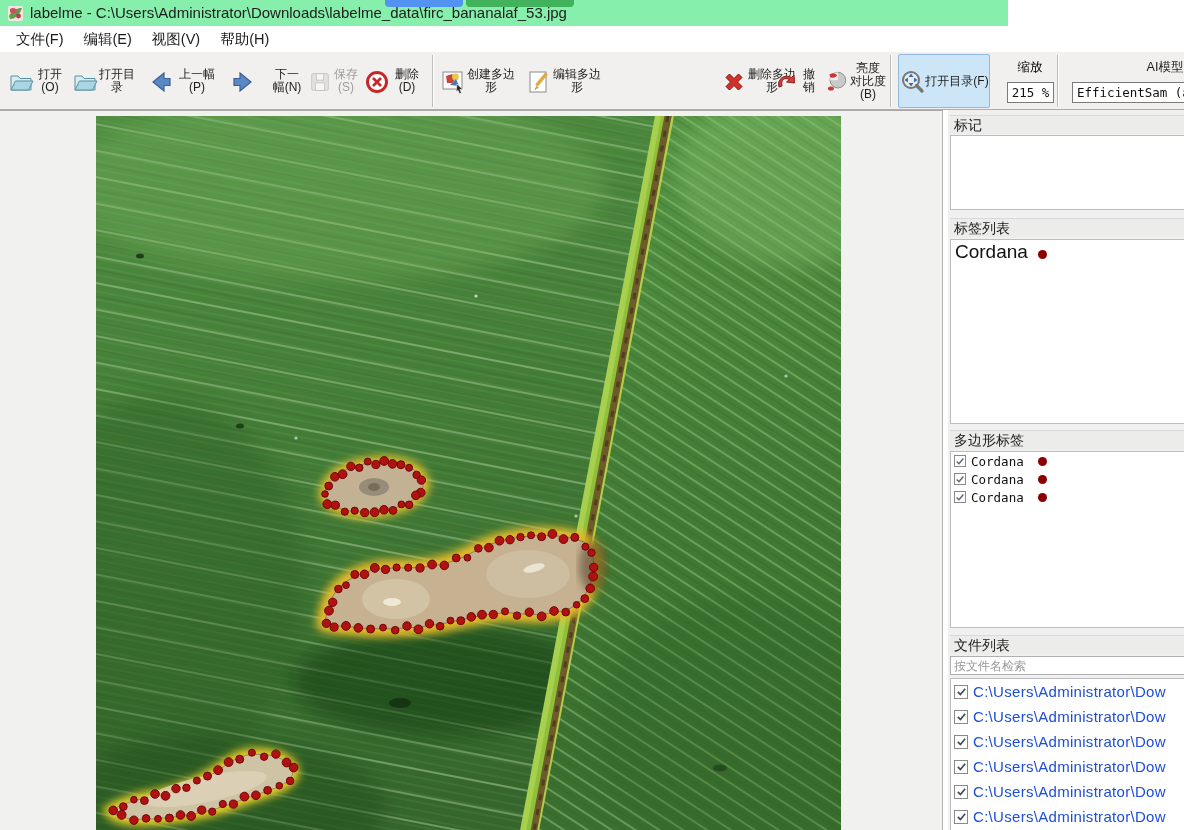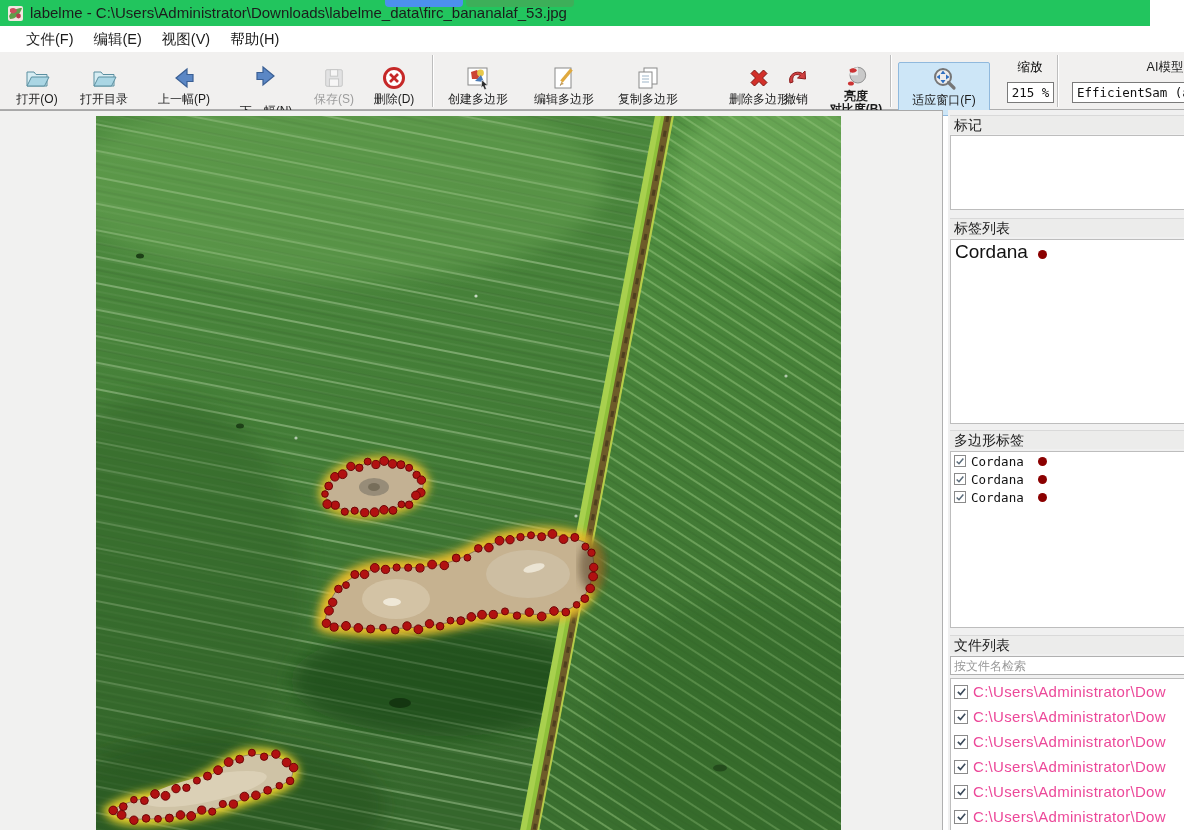--- a/index.html
+++ b/index.html
@@ -1,37 +1,37 @@
 <!DOCTYPE html>
 <html style="--hl-blue: #4f8df5; --hl-green: #3fae58; --label-dot: #8b0000; --active-bg: #cde6f7; --active-border: #90b9dd;"><head>
 <meta charset="utf-8">
 <style>
   * { margin:0; padding:0; box-sizing:border-box; }
   html,body { width:1184px; height:830px; overflow:hidden; background:#fff;
     font-family:"Liberation Sans", sans-serif; }
   #app { position:relative; width:1184px; height:830px; }
 
   
-  #title-bar { position:absolute; left:0; top:0; width:1150px; height:26px; background:#22c55e; }
+  #title-bar { position:absolute; left:0; top:0; width:1008px; height:26px; background:#86efac; }
   #title-bar .app-icon { position:absolute; left:8px; top:6px; width:15px; height:15px; }
   #title-text { position:absolute; left:30px; top:4px; font-size:15px; color:#1c1c1c; white-space:nowrap; }
   .hl-strip { position:absolute; top:0; height:7px; border-radius:0 0 4px 4px; opacity:.95; }
   #hl-blue  { left:385px; width:78px;  background:var(--hl-blue); }
   #hl-green { left:466px; width:108px; background:var(--hl-green); }
 
   
   #menu-bar { position:absolute; left:0; top:26px; width:1184px; height:26px; background:#fff;
-    display:flex; align-items:center; padding-left:16px; }
+    display:flex; align-items:center; padding-left:6px; }
   .menu-item { font-size:14.5px; color:#1c1c1c; padding:3px 10px; white-space:nowrap; }
 
   
   #toolbar { position:absolute; left:0; top:52px; width:1184px; height:58px; background:#f1f0ef;
     border-bottom:1px solid #adadad; }
-  .tb-item { position:absolute; top:10px; height:54px; display:flex; flex-direction:column;
-    align-items:center; justify-content:flex-start; border-radius:2px; }
+  .tb-item { position:absolute; top:2px; height:54px; display:flex; flex-direction:row;
+    align-items:center; justify-content:center; border-radius:2px; }
   .tb-item .tb-icon { height:30px; display:flex; align-items:center; justify-content:center; margin-top:1px; }
   .tb-item .tb-label { font-size:12px; line-height:13px; color:#1c1c1c; text-align:center; white-space:pre-line; }
   .tb-item.disabled .tb-label { color:#9c9c9c; }
   .tb-item.disabled .tb-icon { opacity:.45; filter:grayscale(.7); }
   .tb-item.active { background:var(--active-bg); border:1px solid var(--active-border); }
   .tb-sep { position:absolute; top:3px; width:1px; height:52px; background:#bdbdbd;
     box-shadow:1px 0 0 #ffffff; }
   #zoom-label { position:absolute; left:1002px; top:7px; width:56px; text-align:center;
     font-size:12.5px; color:#000000; }
   #zoom-spin { position:absolute; left:1007px; top:30px; width:47px; height:21px; background:#fff;
@@ -67,21 +67,21 @@
 
   .label-item { display:flex; align-items:center; padding:1px 4px; }
   .label-item .label-text { font-size:19px; color:#111; }
   .label-dot { width:9px; height:9px; border-radius:50%; background:var(--label-dot); margin-left:10px; margin-top:4px; }
 
   .poly-row { display:flex; align-items:center; height:18px; padding-left:3px; }
   .poly-row .poly-text { font-family:"DejaVu Sans Mono", monospace; font-size:12.5px; color:#111; margin-left:5px; }
   .poly-row .label-dot { width:9px; height:9px; margin-left:14px; margin-top:1px; }
 
   .file-row { display:flex; align-items:center; height:25px; padding-left:3px; white-space:nowrap; }
-  .file-row .file-text { font-size:15px; letter-spacing:.3px; color:#ec4899; margin-left:5px; }
+  .file-row .file-text { font-size:15px; letter-spacing:.3px; color:#1d4ed8; margin-left:5px; }
 
   .checkbox { flex:none; background:#fff; border:1px solid #8a8a8a; display:flex;
     align-items:center; justify-content:center; }
   .checkbox.cb-lg { width:14px; height:14px; }
   .checkbox.cb-sm { width:12px; height:12px; }
 </style>
 </head>
 <body>
 
 <div id="app">
@@ -185,49 +185,37 @@
         <div class="tb-icon">
           <svg width="26" height="26" viewBox="0 0 26 26">
             <rect x="4" y="3" width="16" height="20" fill="#fff" stroke="#8a8a8a"></rect>
             <line x1="20.5" y1="4.5" x2="10.5" y2="16.5" stroke="#e0a93e" stroke-width="3.4"></line>
             <path d="M10.5 16.5 L8.8 20.5 L12.8 19 Z" fill="#caa15c"></path>
             <path d="M9.5 19.6 L8.8 20.5 L9.9 20.2 Z" fill="#222"></path>
           </svg>
         </div>
         <div class="tb-label">编辑多边形</div>
       </div>
-      <div class="tb-item" style="left: 610px; width: 76px;">
-        <div class="tb-icon">
-          <svg width="26" height="26" viewBox="0 0 26 26">
-            <rect x="9" y="3" width="13" height="16" fill="#fff" stroke="#8a8a8a"></rect>
-            <rect x="4" y="7" width="13" height="16" fill="#fff" stroke="#8a8a8a"></rect>
-            <line x1="7" y1="11" x2="14" y2="11" stroke="#9fb6c9"></line>
-            <line x1="7" y1="14" x2="14" y2="14" stroke="#9fb6c9"></line>
-            <line x1="7" y1="17" x2="14" y2="17" stroke="#9fb6c9"></line>
-          </svg>
-        </div>
-        <div class="tb-label">复制多边形</div>
-      </div>
       <div class="tb-item" style="left: 694px; width: 76px; margin-left: 27px;">
         <div class="tb-icon">
           <svg width="26" height="26" viewBox="0 0 26 26">
             <path d="M5 8.5 L8.5 5 L13 9.5 L17.5 5 L21 8.5 L16.5 13 L21 17.5 L17.5 21 L13 16.5 L8.5 21 L5 17.5 L9.5 13 Z" fill="#d3302a" stroke="#7d1410" stroke-width="1"></path>
           </svg>
         </div>
         <div class="tb-label">删除多边形</div>
       </div>
       <div class="tb-item" style="left: 772px; width: 48px;">
         <div class="tb-icon">
           <svg width="26" height="26" viewBox="0 0 26 26">
             <path d="M7 18 C4.5 10 13 4.5 19.5 8.5 L22 6 L22.5 14 L14.5 13 L17.5 10.5 C12.5 7.8 8.5 11 10 17 Z" fill="#d04040" stroke="#8c1d1d" stroke-width="1"></path>
           </svg>
         </div>
         <div class="tb-label">撤销</div>
       </div>
-      <div class="tb-item" style="left: 824px; width: 64px; font-weight: bold;">
+      <div class="tb-item" style="left: 824px; width: 64px;">
         <div class="tb-icon">
           <svg width="24" height="24" viewBox="0 0 26 26">
             <circle cx="15" cy="11" r="8.5" fill="#c9c9c9" stroke="#8a8a8a"></circle>
             <path d="M15 2.5 A8.5 8.5 0 0 0 6.5 11 L15 11 Z" fill="#ededed"></path>
             <path d="M6 5 C9 2.5 13 3 14 6 C12 9 8 8.5 6.5 7.5 Z" fill="#cc3333"></path>
             <ellipse cx="7.5" cy="20" rx="3.2" ry="2.2" fill="#cc3333"></ellipse>
           </svg>
         </div>
         <div class="tb-label">亮度
 对比度(B)</div>
@@ -236,21 +224,21 @@
         <div class="tb-icon">
           <svg width="26" height="26" viewBox="0 0 26 26">
             <circle cx="12" cy="11" r="8" fill="#ececec" stroke="#767676" stroke-width="2"></circle>
             <line x1="17.5" y1="16.5" x2="23" y2="22" stroke="#767676" stroke-width="3.2" stroke-linecap="round"></line>
             <path d="M12 4.5 L9.5 8 L14.5 8 Z" fill="#2f6fbf"></path>
             <path d="M12 17.5 L9.5 14 L14.5 14 Z" fill="#2f6fbf"></path>
             <path d="M5.5 11 L9 8.5 L9 13.5 Z" fill="#2f6fbf"></path>
             <path d="M18.5 11 L15 8.5 L15 13.5 Z" fill="#2f6fbf"></path>
           </svg>
         </div>
-        <div class="tb-label">适应窗口(F)</div>
+        <div class="tb-label">打开目录(F)</div>
       </div>
     </div>
 
   <div id="main">
     <div id="canvas-area">
       <div id="photo">
         <svg width="745" height="715" viewBox="0 0 745 715">
           <defs>
             <linearGradient id="baseL" x1="0" y1="0" x2="0.25" y2="1">
               <stop offset="0" stop-color="#4f8d40"></stop>

